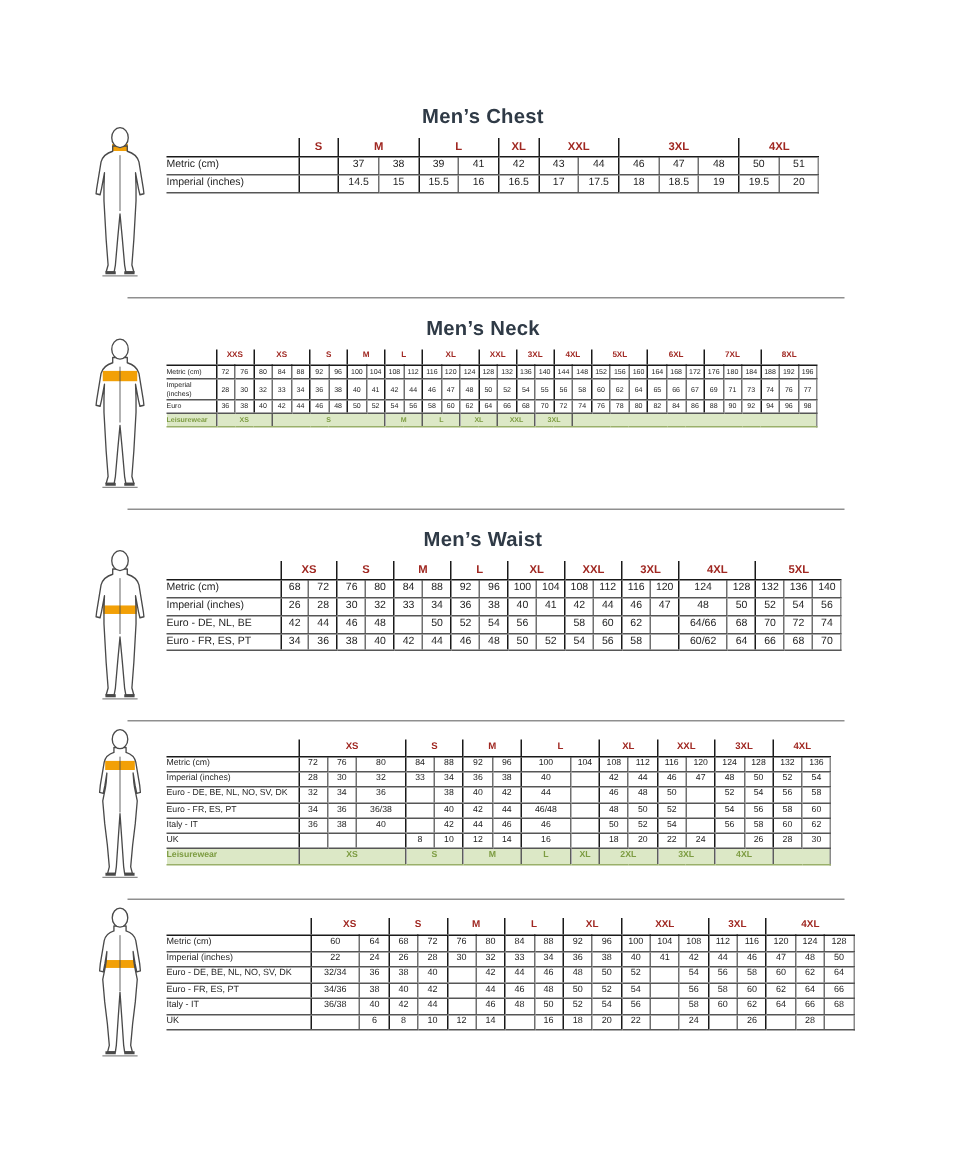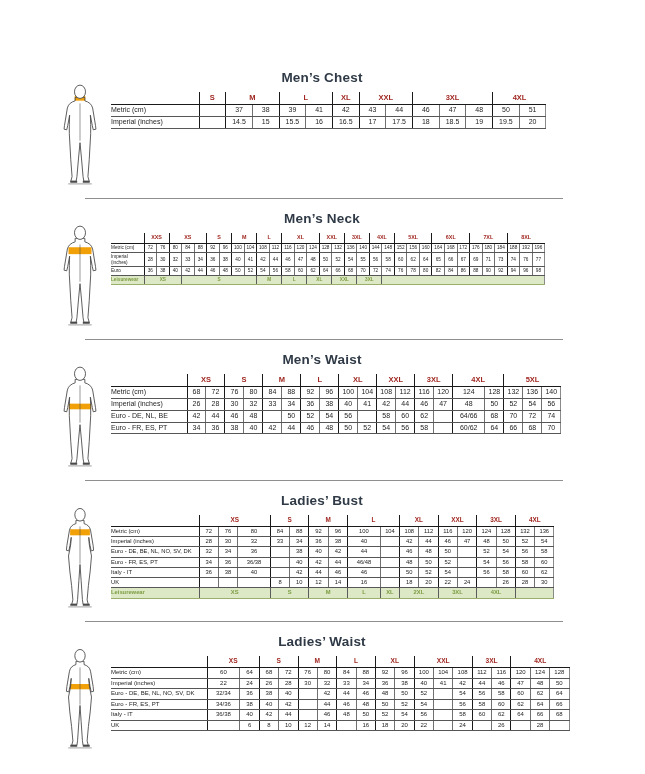--- a/index.html
+++ b/index.html
@@ -453,21 +453,20 @@
                 <td class="gs">66</td>
                 <td>68</td>
                 <td>70</td>
               </tr>
             </tbody>
           </table>
         </div>
       </div>
       <div class="divider"></div>
       <div class="section">
-        <div class="sec-title">Ladies’ Bust</div>
         <div class="sec-body">
           <svg viewBox="0 0 56 126" width="46" height="102" class="figure">
             <path d="M23,16.5 L23,20.5 C18.8,21.8 16,24 15,28.6 L11.8,47.5 L11.2,53.5 L14.2,54.2 L15.6,47.5 L17.2,37.5 L16.6,45.5 L16,49.5 L13.8,60.5 L15.4,79 L17.6,97 L19.2,114.8 L17.8,120.2 L24.2,120.2 L25,114.5 L26.6,91 L28,71 L29.4,91 L31,114.5 L31.8,120.2 L38.2,120.2 L36.8,114.8 L38.4,97 L40.6,79 L42.2,60.5 L40,49.5 L39.4,45.5 L38.8,37.5 L40.4,47.5 L41.8,54.2 L44.8,53.5 L44.2,47.5 L41,28.6 C40,24 37.2,21.8 33,20.5 L33,16.5 Z" fill="#ffffff" stroke="none"></path>
             <rect x="15.8" y="27.5" width="24.4" height="7.5" fill="#f2a007"></rect>
             <path d="M23,16.5 L23,20.5 C18.8,21.8 16,24 15,28.6 L11.8,47.5 L11.2,53.5 L14.2,54.2 L15.6,47.5 L17.2,37.5 L16.6,45.5 L16,49.5 L13.8,60.5 L15.4,79 L17.6,97 L19.2,114.8 L17.8,120.2 L24.2,120.2 L25,114.5 L26.6,91 L28,71 L29.4,91 L31,114.5 L31.8,120.2 L38.2,120.2 L36.8,114.8 L38.4,97 L40.6,79 L42.2,60.5 L40,49.5 L39.4,45.5 L38.8,37.5 L40.4,47.5 L41.8,54.2 L44.8,53.5 L44.2,47.5 L41,28.6 C40,24 37.2,21.8 33,20.5 L33,16.5 Z" fill="none" stroke="#4a4a4a" stroke-width="1.1" stroke-linejoin="round"></path>
             <ellipse cx="28" cy="9.6" rx="6.4" ry="7.8" fill="#ffffff" stroke="#4a4a4a" stroke-width="1.1"></ellipse>
             <path d="M28,24 L28,70" stroke="#4a4a4a" stroke-width="0.7"></path>
             <path d="M16,120.8 h8.5 M31.5,120.8 h8.5" stroke="#4a4a4a" stroke-width="2.4"></path>
             <path d="M13.5,123.4 h29" stroke="#8a8a8a" stroke-width="1"></path>
           </svg>
@@ -637,21 +636,20 @@
                 <td colspan="2">3XL</td>
                 <td colspan="2">4XL</td>
                 <td colspan="2"></td>
               </tr>
             </tbody>
           </table>
         </div>
       </div>
       <div class="divider"></div>
       <div class="section">
-        <div class="sec-title">Ladies’ Waist</div>
         <div class="sec-body">
           <svg viewBox="0 0 56 126" width="46" height="102" class="figure">
             <path d="M23,16.5 L23,20.5 C18.8,21.8 16,24 15,28.6 L11.8,47.5 L11.2,53.5 L14.2,54.2 L15.6,47.5 L17.2,37.5 L16.6,45.5 L16,49.5 L13.8,60.5 L15.4,79 L17.6,97 L19.2,114.8 L17.8,120.2 L24.2,120.2 L25,114.5 L26.6,91 L28,71 L29.4,91 L31,114.5 L31.8,120.2 L38.2,120.2 L36.8,114.8 L38.4,97 L40.6,79 L42.2,60.5 L40,49.5 L39.4,45.5 L38.8,37.5 L40.4,47.5 L41.8,54.2 L44.8,53.5 L44.2,47.5 L41,28.6 C40,24 37.2,21.8 33,20.5 L33,16.5 Z" fill="#ffffff" stroke="none"></path>
             <rect x="15.6" y="44.5" width="24.8" height="6.5" fill="#f2a007"></rect>
             <path d="M23,16.5 L23,20.5 C18.8,21.8 16,24 15,28.6 L11.8,47.5 L11.2,53.5 L14.2,54.2 L15.6,47.5 L17.2,37.5 L16.6,45.5 L16,49.5 L13.8,60.5 L15.4,79 L17.6,97 L19.2,114.8 L17.8,120.2 L24.2,120.2 L25,114.5 L26.6,91 L28,71 L29.4,91 L31,114.5 L31.8,120.2 L38.2,120.2 L36.8,114.8 L38.4,97 L40.6,79 L42.2,60.5 L40,49.5 L39.4,45.5 L38.8,37.5 L40.4,47.5 L41.8,54.2 L44.8,53.5 L44.2,47.5 L41,28.6 C40,24 37.2,21.8 33,20.5 L33,16.5 Z" fill="none" stroke="#4a4a4a" stroke-width="1.1" stroke-linejoin="round"></path>
             <ellipse cx="28" cy="9.6" rx="6.4" ry="7.8" fill="#ffffff" stroke="#4a4a4a" stroke-width="1.1"></ellipse>
             <path d="M28,24 L28,70" stroke="#4a4a4a" stroke-width="0.7"></path>
             <path d="M16,120.8 h8.5 M31.5,120.8 h8.5" stroke="#4a4a4a" stroke-width="2.4"></path>
             <path d="M13.5,123.4 h29" stroke="#8a8a8a" stroke-width="1"></path>
           </svg>

